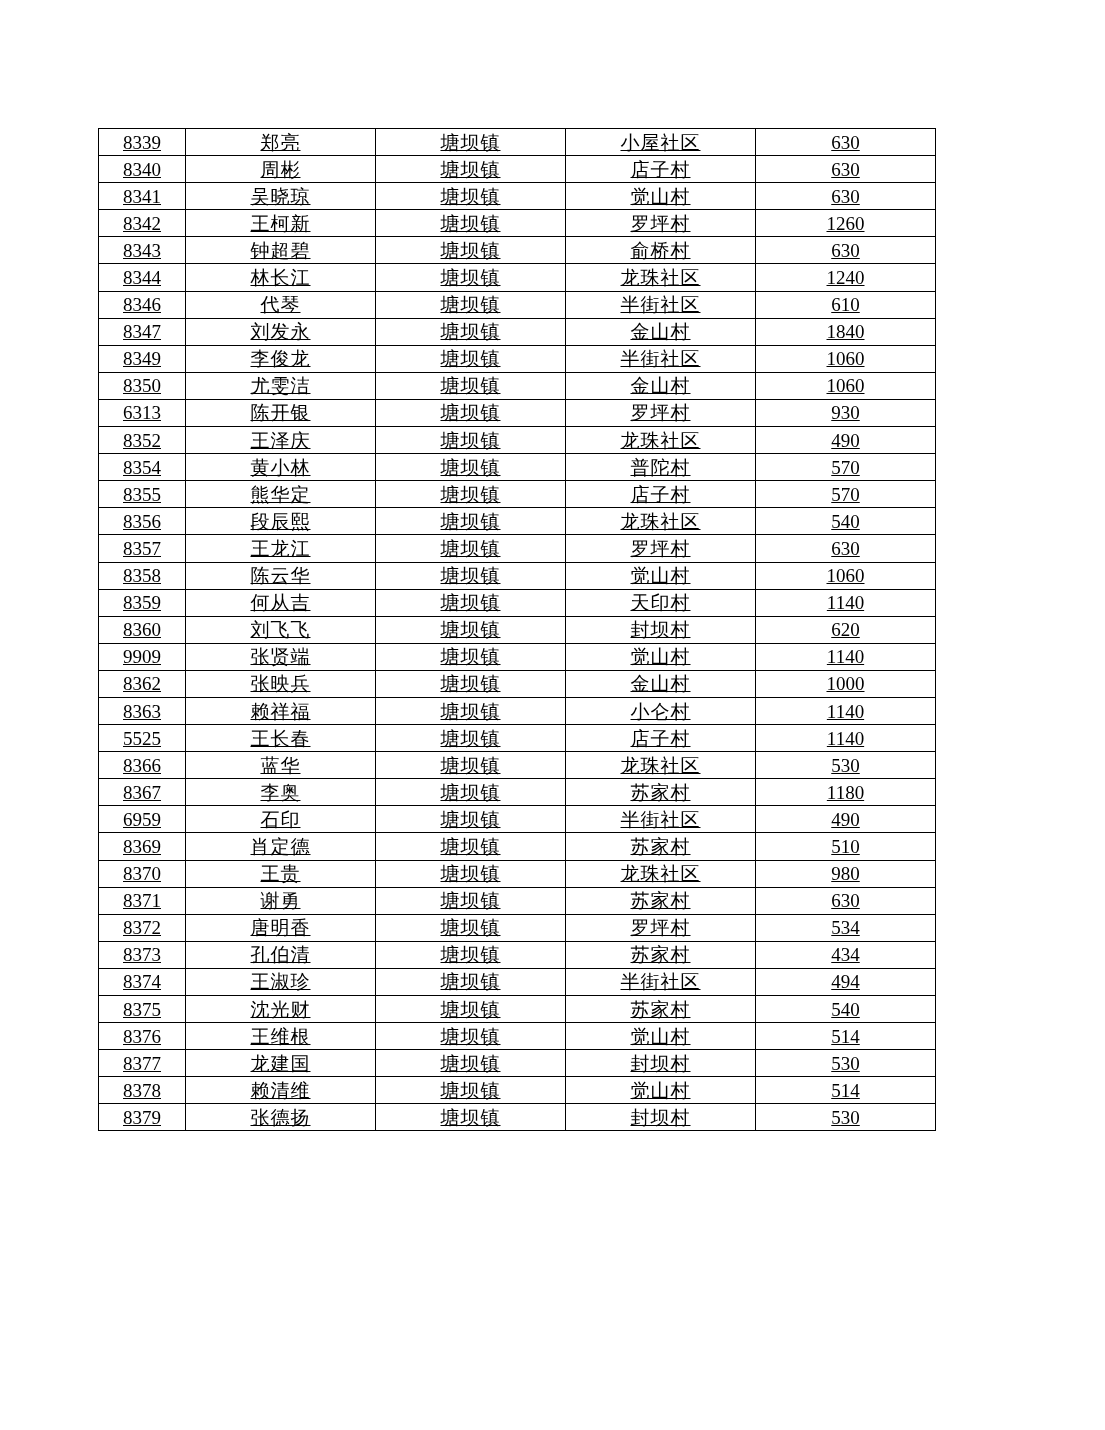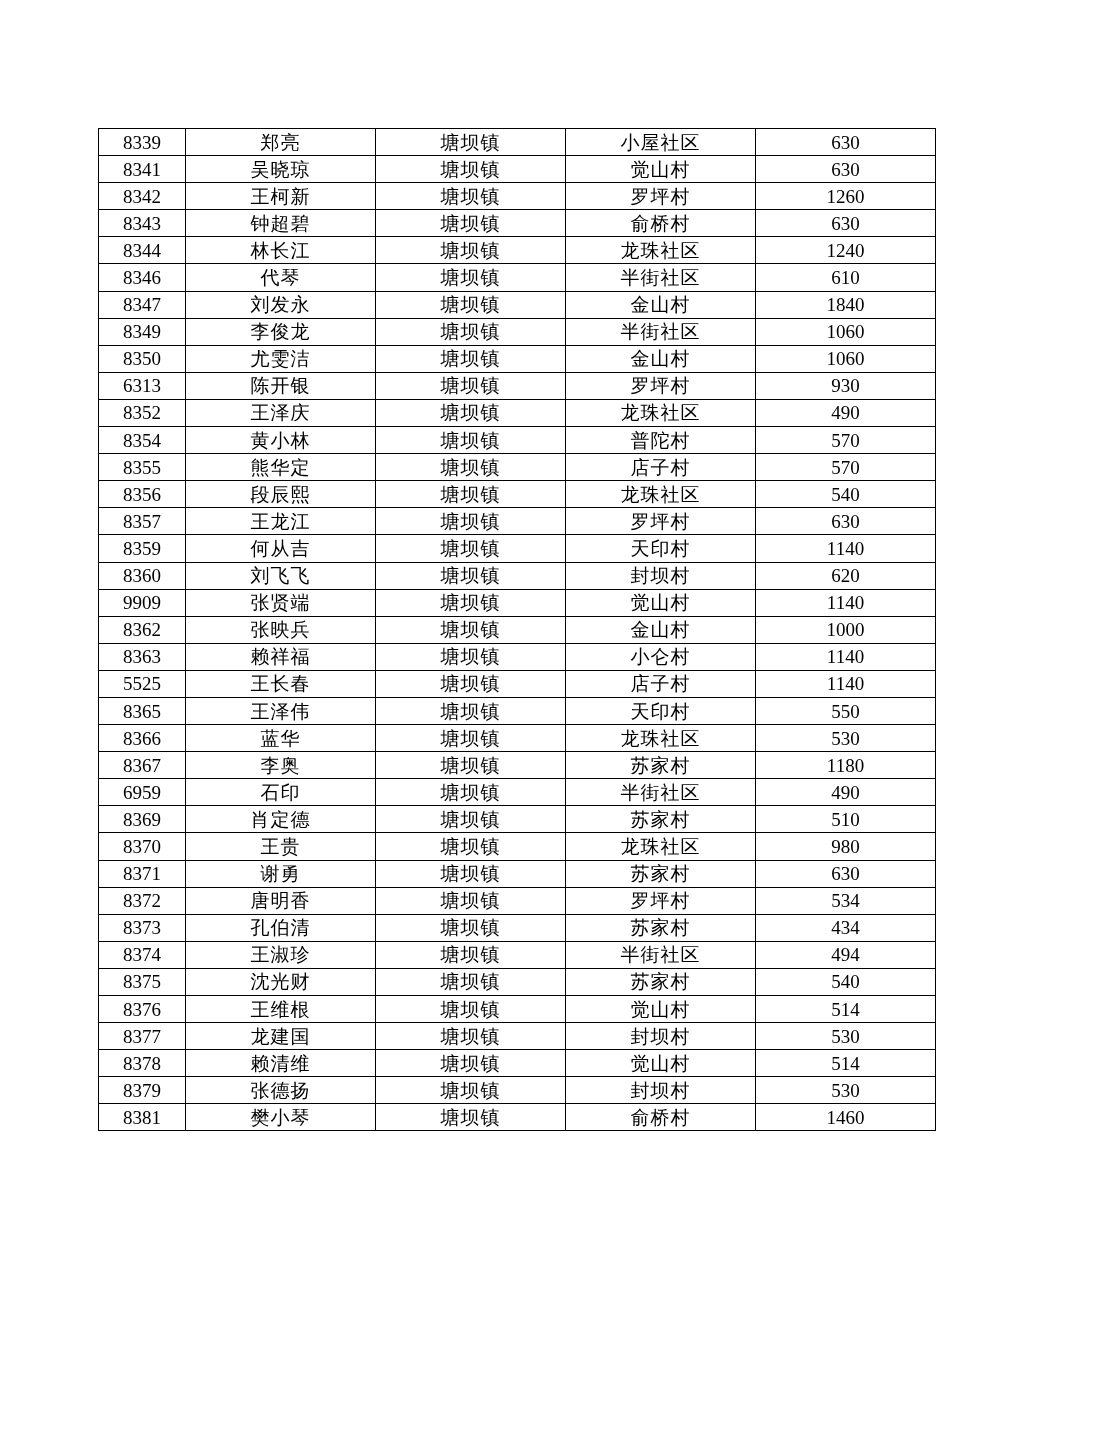--- a/index.html
+++ b/index.html
@@ -13,20 +13,21 @@
     position: relative;
     color: #000000;
     font-family: "Liberation Serif", "DejaVu Serif", serif;
   }
   .sheet-table {
     position: absolute;
     left: 98px;
     top: 128px;
     border-collapse: collapse;
     table-layout: fixed;
+    text-decoration: underline;
   }
   .sheet-table td {
     border: 1px solid #000000;
     height: 26.1px;
     padding: 0;
     text-align: center;
     vertical-align: middle;
     font-size: 19px;
     line-height: 1;
     white-space: nowrap;
@@ -56,20 +57,27 @@
   </colgroup>
   <tbody data-name="table-body">
       <tr data-name="table-row">
         <td data-name="cell-id">8339</td>
         <td data-name="cell-name">郑亮</td>
         <td data-name="cell-town">塘坝镇</td>
         <td data-name="cell-village">小屋社区</td>
         <td data-name="cell-amount">630</td>
       </tr>
       <tr data-name="table-row">
+        <td data-name="cell-id">8340</td>
+        <td data-name="cell-name">周彬</td>
+        <td data-name="cell-town">塘坝镇</td>
+        <td data-name="cell-village">店子村</td>
+        <td data-name="cell-amount">630</td>
+      </tr>
+      <tr data-name="table-row">
         <td data-name="cell-id">8341</td>
         <td data-name="cell-name">吴晓琼</td>
         <td data-name="cell-town">塘坝镇</td>
         <td data-name="cell-village">觉山村</td>
         <td data-name="cell-amount">630</td>
       </tr>
       <tr data-name="table-row">
         <td data-name="cell-id">8342</td>
         <td data-name="cell-name">王柯新</td>
         <td data-name="cell-town">塘坝镇</td>
@@ -154,20 +162,27 @@
         <td data-name="cell-amount">540</td>
       </tr>
       <tr data-name="table-row">
         <td data-name="cell-id">8357</td>
         <td data-name="cell-name">王龙江</td>
         <td data-name="cell-town">塘坝镇</td>
         <td data-name="cell-village">罗坪村</td>
         <td data-name="cell-amount">630</td>
       </tr>
       <tr data-name="table-row">
+        <td data-name="cell-id">8358</td>
+        <td data-name="cell-name">陈云华</td>
+        <td data-name="cell-town">塘坝镇</td>
+        <td data-name="cell-village">觉山村</td>
+        <td data-name="cell-amount">1060</td>
+      </tr>
+      <tr data-name="table-row">
         <td data-name="cell-id">8359</td>
         <td data-name="cell-name">何从吉</td>
         <td data-name="cell-town">塘坝镇</td>
         <td data-name="cell-village">天印村</td>
         <td data-name="cell-amount">1140</td>
       </tr>
       <tr data-name="table-row">
         <td data-name="cell-id">8360</td>
         <td data-name="cell-name">刘飞飞</td>
         <td data-name="cell-town">塘坝镇</td>
@@ -196,27 +211,20 @@
         <td data-name="cell-amount">1140</td>
       </tr>
       <tr data-name="table-row">
         <td data-name="cell-id">5525</td>
         <td data-name="cell-name">王长春</td>
         <td data-name="cell-town">塘坝镇</td>
         <td data-name="cell-village">店子村</td>
         <td data-name="cell-amount">1140</td>
       </tr>
       <tr data-name="table-row">
-        <td data-name="cell-id">8365</td>
-        <td data-name="cell-name">王泽伟</td>
-        <td data-name="cell-town">塘坝镇</td>
-        <td data-name="cell-village">天印村</td>
-        <td data-name="cell-amount">550</td>
-      </tr>
-      <tr data-name="table-row">
         <td data-name="cell-id">8366</td>
         <td data-name="cell-name">蓝华</td>
         <td data-name="cell-town">塘坝镇</td>
         <td data-name="cell-village">龙珠社区</td>
         <td data-name="cell-amount">530</td>
       </tr>
       <tr data-name="table-row">
         <td data-name="cell-id">8367</td>
         <td data-name="cell-name">李奥</td>
         <td data-name="cell-town">塘坝镇</td>
@@ -299,22 +307,15 @@
         <td data-name="cell-town">塘坝镇</td>
         <td data-name="cell-village">觉山村</td>
         <td data-name="cell-amount">514</td>
       </tr>
       <tr data-name="table-row">
         <td data-name="cell-id">8379</td>
         <td data-name="cell-name">张德扬</td>
         <td data-name="cell-town">塘坝镇</td>
         <td data-name="cell-village">封坝村</td>
         <td data-name="cell-amount">530</td>
-      </tr>
-      <tr data-name="table-row">
-        <td data-name="cell-id">8381</td>
-        <td data-name="cell-name">樊小琴</td>
-        <td data-name="cell-town">塘坝镇</td>
-        <td data-name="cell-village">俞桥村</td>
-        <td data-name="cell-amount">1460</td>
       </tr>
     </tbody>
 </table>
 
 </body></html>

